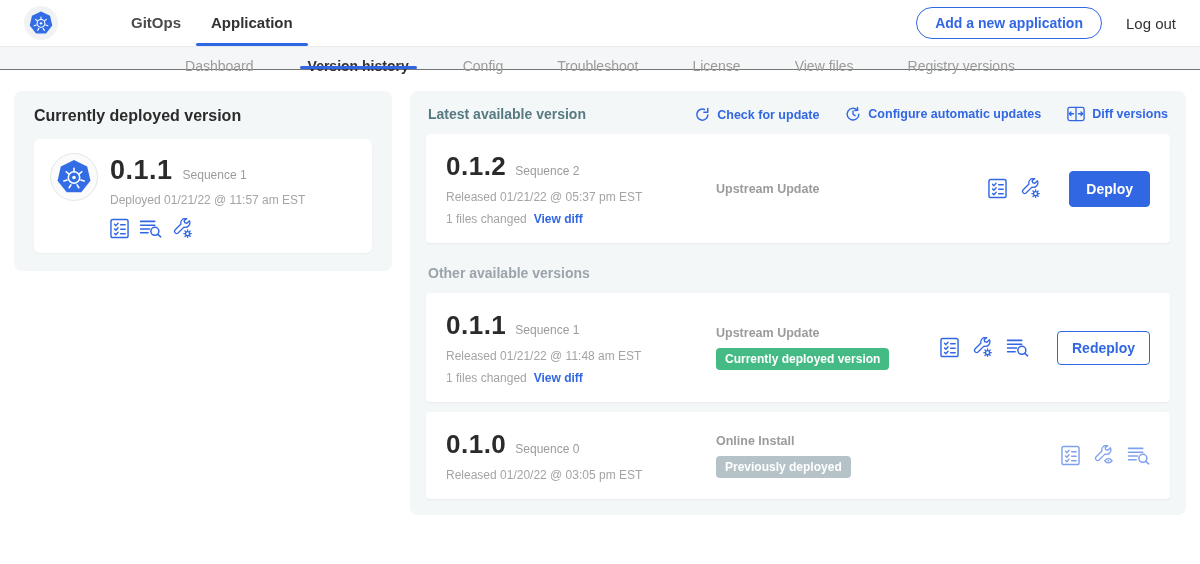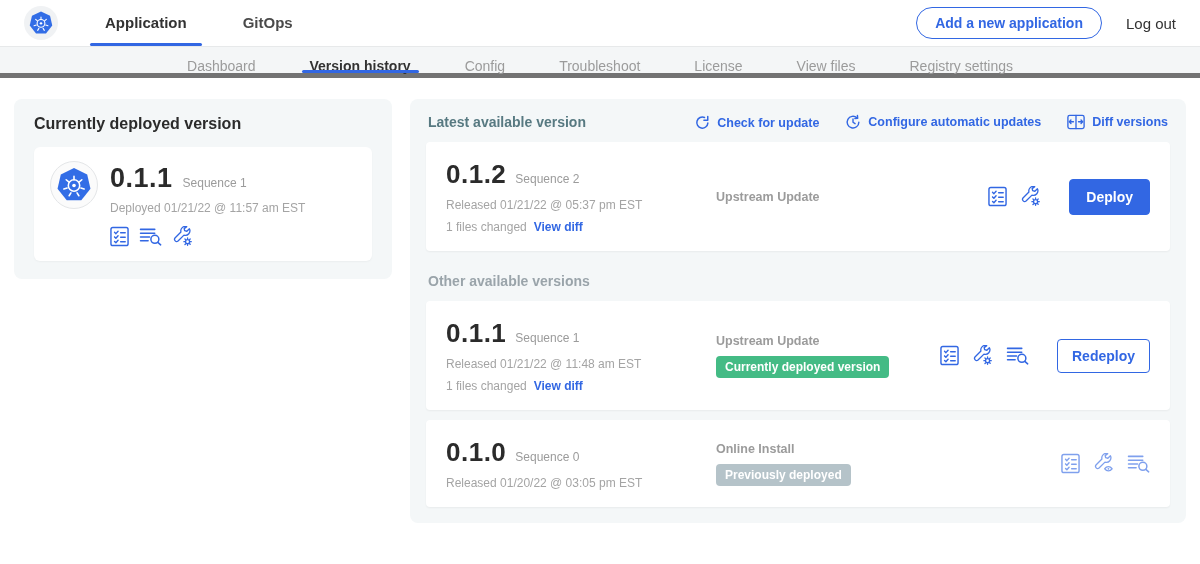--- a/index.html
+++ b/index.html
@@ -31,22 +31,22 @@
   .topbar-right { margin-left: auto; display: flex; align-items: center; gap: 24px; }
   .pill-btn {
     border: 1px solid #3267e3; color: #3267e3; background: #fff;
     border-radius: 17px; padding: 7px 18px; font-weight: 700; font-size: 14px;
     font-family: inherit; cursor: pointer;
   }
   .logout { font-size: 15px; color: #323232; cursor: pointer; }
 
   
   .subnav {
-    height: 32px; background: #f4f6f7;
-    border-top: 1px solid #e7e9ea; border-bottom: 5px solid #737373;
+    height: 24px; background: #f4f6f7;
+    border-top: 1px solid #e7e9ea; border-bottom: 1px solid #737373;
     display: flex; align-items: stretch; justify-content: center;
   }
   .subnav-inner { display: flex; gap: 54px; }
   .subnav-tab {
     font-size: 14px; color: #9b9b9b; line-height: 38px; position: relative; cursor: pointer; white-space: nowrap;
   }
   .subnav-tab.active { color: #323232; font-weight: 700; }
   .subnav-tab.active::after {
     content: ""; position: absolute; left: -8px; right: -8px; bottom: 0;
     height: 3px; background: #3267e3; border-radius: 2px;
@@ -132,38 +132,38 @@
       <svg width="26" height="26" viewBox="0 0 36 36">
         <polygon points="18,2 30.5,8 33.6,21.6 24.9,32.4 11.1,32.4 2.4,21.6 5.5,8" fill="#326de6"></polygon>
         <g stroke="#fff" stroke-width="1.5" fill="none" stroke-linecap="round">
           <circle cx="18" cy="18.5" r="5.4"></circle>
           <path d="M18 9.8v3.2M25.4 13l-2.4 2.1M27.6 21.8l-3.1-.9M22.6 28.2l-1.7-2.8M13.4 28.2l1.7-2.8M8.4 21.8l3.1-.9M10.6 13l2.4 2.1"></path>
         </g>
         <circle cx="18" cy="18.5" r="1.7" fill="#fff"></circle>
       </svg>
     </div>
     <nav class="topnav-tabs">
+      <div class="topnav-tab secondary">GitOps</div>
       <div class="topnav-tab active">Application</div>
-      <div class="topnav-tab secondary">GitOps</div>
     </nav>
     <div class="topbar-right">
       <button class="pill-btn">Add a new application</button>
       <div class="logout">Log out</div>
     </div>
   </header>
 
   <nav class="subnav">
     <div class="subnav-inner" id="subnav-tabs">
         <div class="subnav-tab">Dashboard</div>
         <div class="subnav-tab active">Version history</div>
         <div class="subnav-tab">Config</div>
         <div class="subnav-tab">Troubleshoot</div>
         <div class="subnav-tab">License</div>
         <div class="subnav-tab">View files</div>
-        <div class="subnav-tab">Registry settings</div>
+        <div class="subnav-tab">Registry versions</div>
       </div>
   </nav>
 
   <main class="content">
 
     <aside class="deployed-panel">
       <h2>Currently deployed version</h2>
       <div class="deployed-card">
         <div class="app-logo-ring">
           <svg width="38" height="38" viewBox="0 0 36 36">

